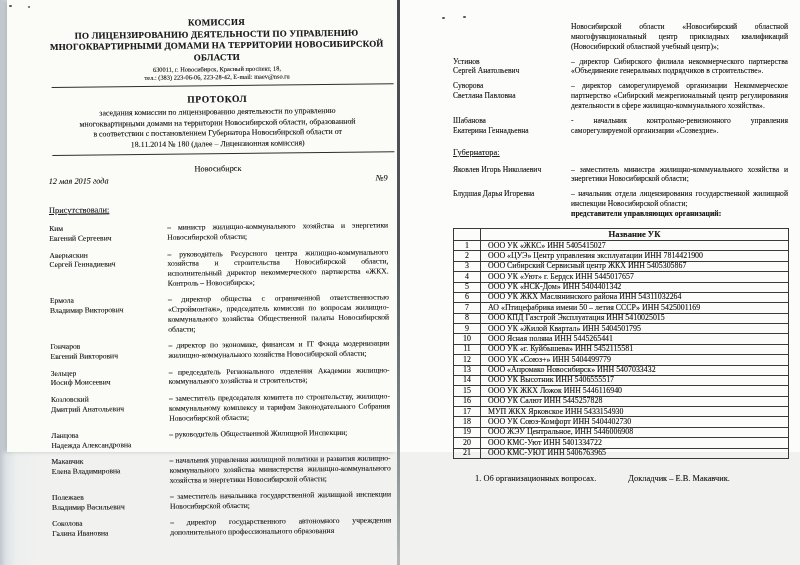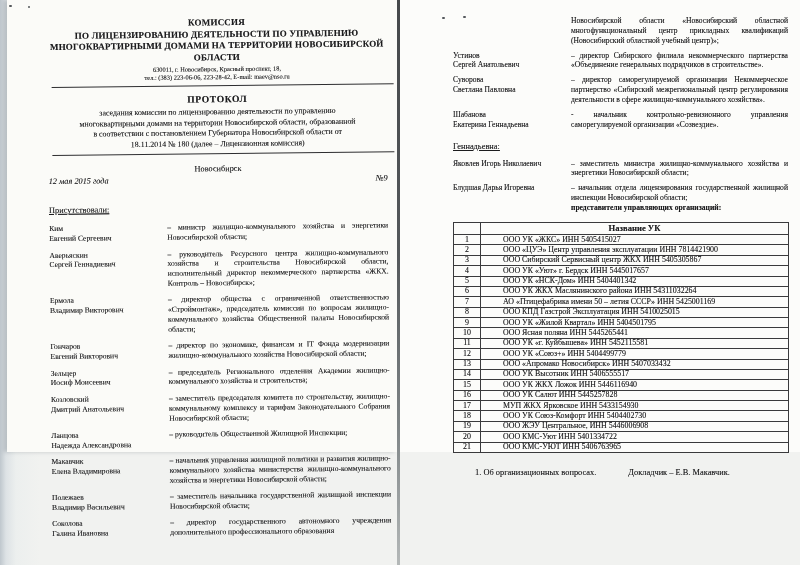--- a/index.html
+++ b/index.html
@@ -20,28 +20,28 @@
   .preamble{text-align:center;font-size:7.9px;line-height:1.38;white-space:pre-line;margin-top:3px;}
   .city{text-align:center;font-size:8.3px;margin-top:10px;}
   .date-row{display:flex;justify-content:space-between;font-size:8.3px;font-style:italic;margin-top:2px;}
   .att-heading{font-size:8.4px;text-decoration:underline;margin-top:20px;}
   .att-list{margin-top:9px;}
   .att{display:flex;margin-bottom:6.5px;}
   .page-right .att{margin-bottom:5px;}
   .att-name{flex:0 0 118px;width:118px;font-size:7.6px;line-height:1.3;white-space:pre-line;}
   .att-desc{flex:1;font-size:7.6px;line-height:1.3;text-align:justify;}
   .bold-line{font-weight:bold;}
-  .page-right .att-list.cont{margin-top:2px;}
+  .page-right .att-list.cont{margin-top:8px;}
   .page-right .att-heading{margin-top:12px;}
   .page-right .att-list.invited{margin-top:8px;}
   .uk-table{border-collapse:collapse;width:336px;margin-top:9px;}
   .uk-table th,.uk-table td{border:1px solid #3a3a3c;font-size:7.9px;line-height:1.06;padding:.5px 2px;}
   .uk-table th{font-weight:bold;font-size:8.6px;text-align:center;padding:1px 0;}
   .numcol{width:22px;text-align:center;}
-  td.namecol{text-align:left;padding-left:22px;}
+  td.namecol{text-align:left;padding-left:7px;}
   .agenda-heading{width:336px;text-align:center;font-weight:bold;font-size:9px;letter-spacing:.3px;margin-top:24px;}
   .agenda-row{display:flex;gap:32px;font-size:8.4px;margin:15px 0 0 22px;}
   .speck{position:absolute;background:#55585c;border-radius:1px;}
 </style>
 </head>
 <body>
 
 <div class="canvas txt">
 
   <div class="page page-left">
@@ -151,21 +151,21 @@
 Светлана Павловна</div>
           <div class="att-desc">– директор саморегулируемой организации Некоммерческое партнерство «Сибирский межрегиональный центр регулирования деятельности в сфере жилищно-коммунального хозяйства».</div>
         </div>
 
         <div class="att">
           <div class="att-name">Шабанова
 Екатерина Геннадьевна</div>
           <div class="att-desc">- начальник контрольно-ревизионного управления саморегулируемой организации «Созвездие».</div>
         </div>
       </div>
-    <div class="att-heading">Геннадьевна:</div>
+    <div class="att-heading">Губернатора:</div>
     <div class="att-list invited">
 
         <div class="att">
           <div class="att-name">Яковлев Игорь Николаевич</div>
           <div class="att-desc">
             <span>– заместитель министра жилищно-коммунального хозяйства и энергетики Новосибирской области;</span>
             <div class="bold-line"></div>
           </div>
         </div>
 

